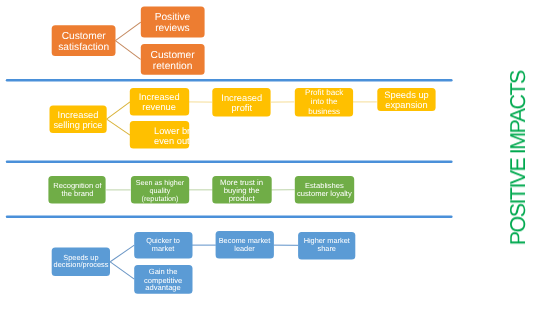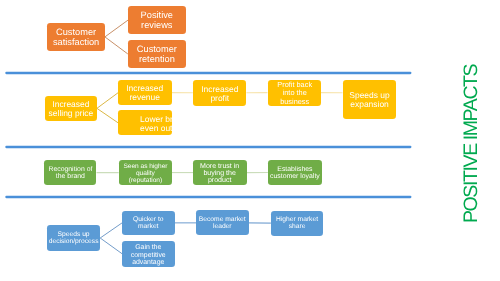--- a/index.html
+++ b/index.html
@@ -68,21 +68,21 @@
       </div>
       <div class="node" style="left: 192.8px; top: 80px; width: 53.6px; height: 25.6px; background: rgb(255, 192, 0); font-size: 8.46px; line-height: 9.25px;">
         <span class="nlabel" style="transform: translateZ(0px) translateY(1px);">Increased
 profit</span>
       </div>
       <div class="node" style="left: 267.5px; top: 79.6px; width: 53.4px; height: 26px; background: rgb(255, 192, 0); font-size: 7.37px; line-height: 8.4px; justify-content: flex-end;">
         <span class="nlabel" style="transform: translateZ(0px) translateY(0.8px);">Profit back
 into the
 business</span>
       </div>
-      <div class="node" style="left: 342.5px; top: 79.6px; width: 53.1px; height: 39px; background: rgb(255, 192, 0); font-size: 8.46px; line-height: 9.25px;">
+      <div class="node" style="left: 342.5px; top: 79.6px; width: 53.1px; height: 21px; background: rgb(255, 192, 0); font-size: 8.46px; line-height: 9.25px;">
         <span class="nlabel" style="transform: translateZ(0px) translateY(1px);">Speeds up
 expansion</span>
       </div>
       <div class="node" style="left: 43.7px; top: 160.1px; width: 52.8px; height: 25px; background: rgb(112, 173, 71); font-size: 6.88px; line-height: 6.9px;">
         <span class="nlabel" style="transform: translateZ(0px) translateY(1.3px);">Recognition of
 the brand</span>
       </div>
       <div class="node" style="left: 118.7px; top: 160px; width: 52.9px; height: 25.1px; background: rgb(112, 173, 71); font-size: 6.55px; line-height: 7.2px;">
         <span class="nlabel" style="transform: translateZ(0px) translateY(1.3px);">Seen as higher
 quality

